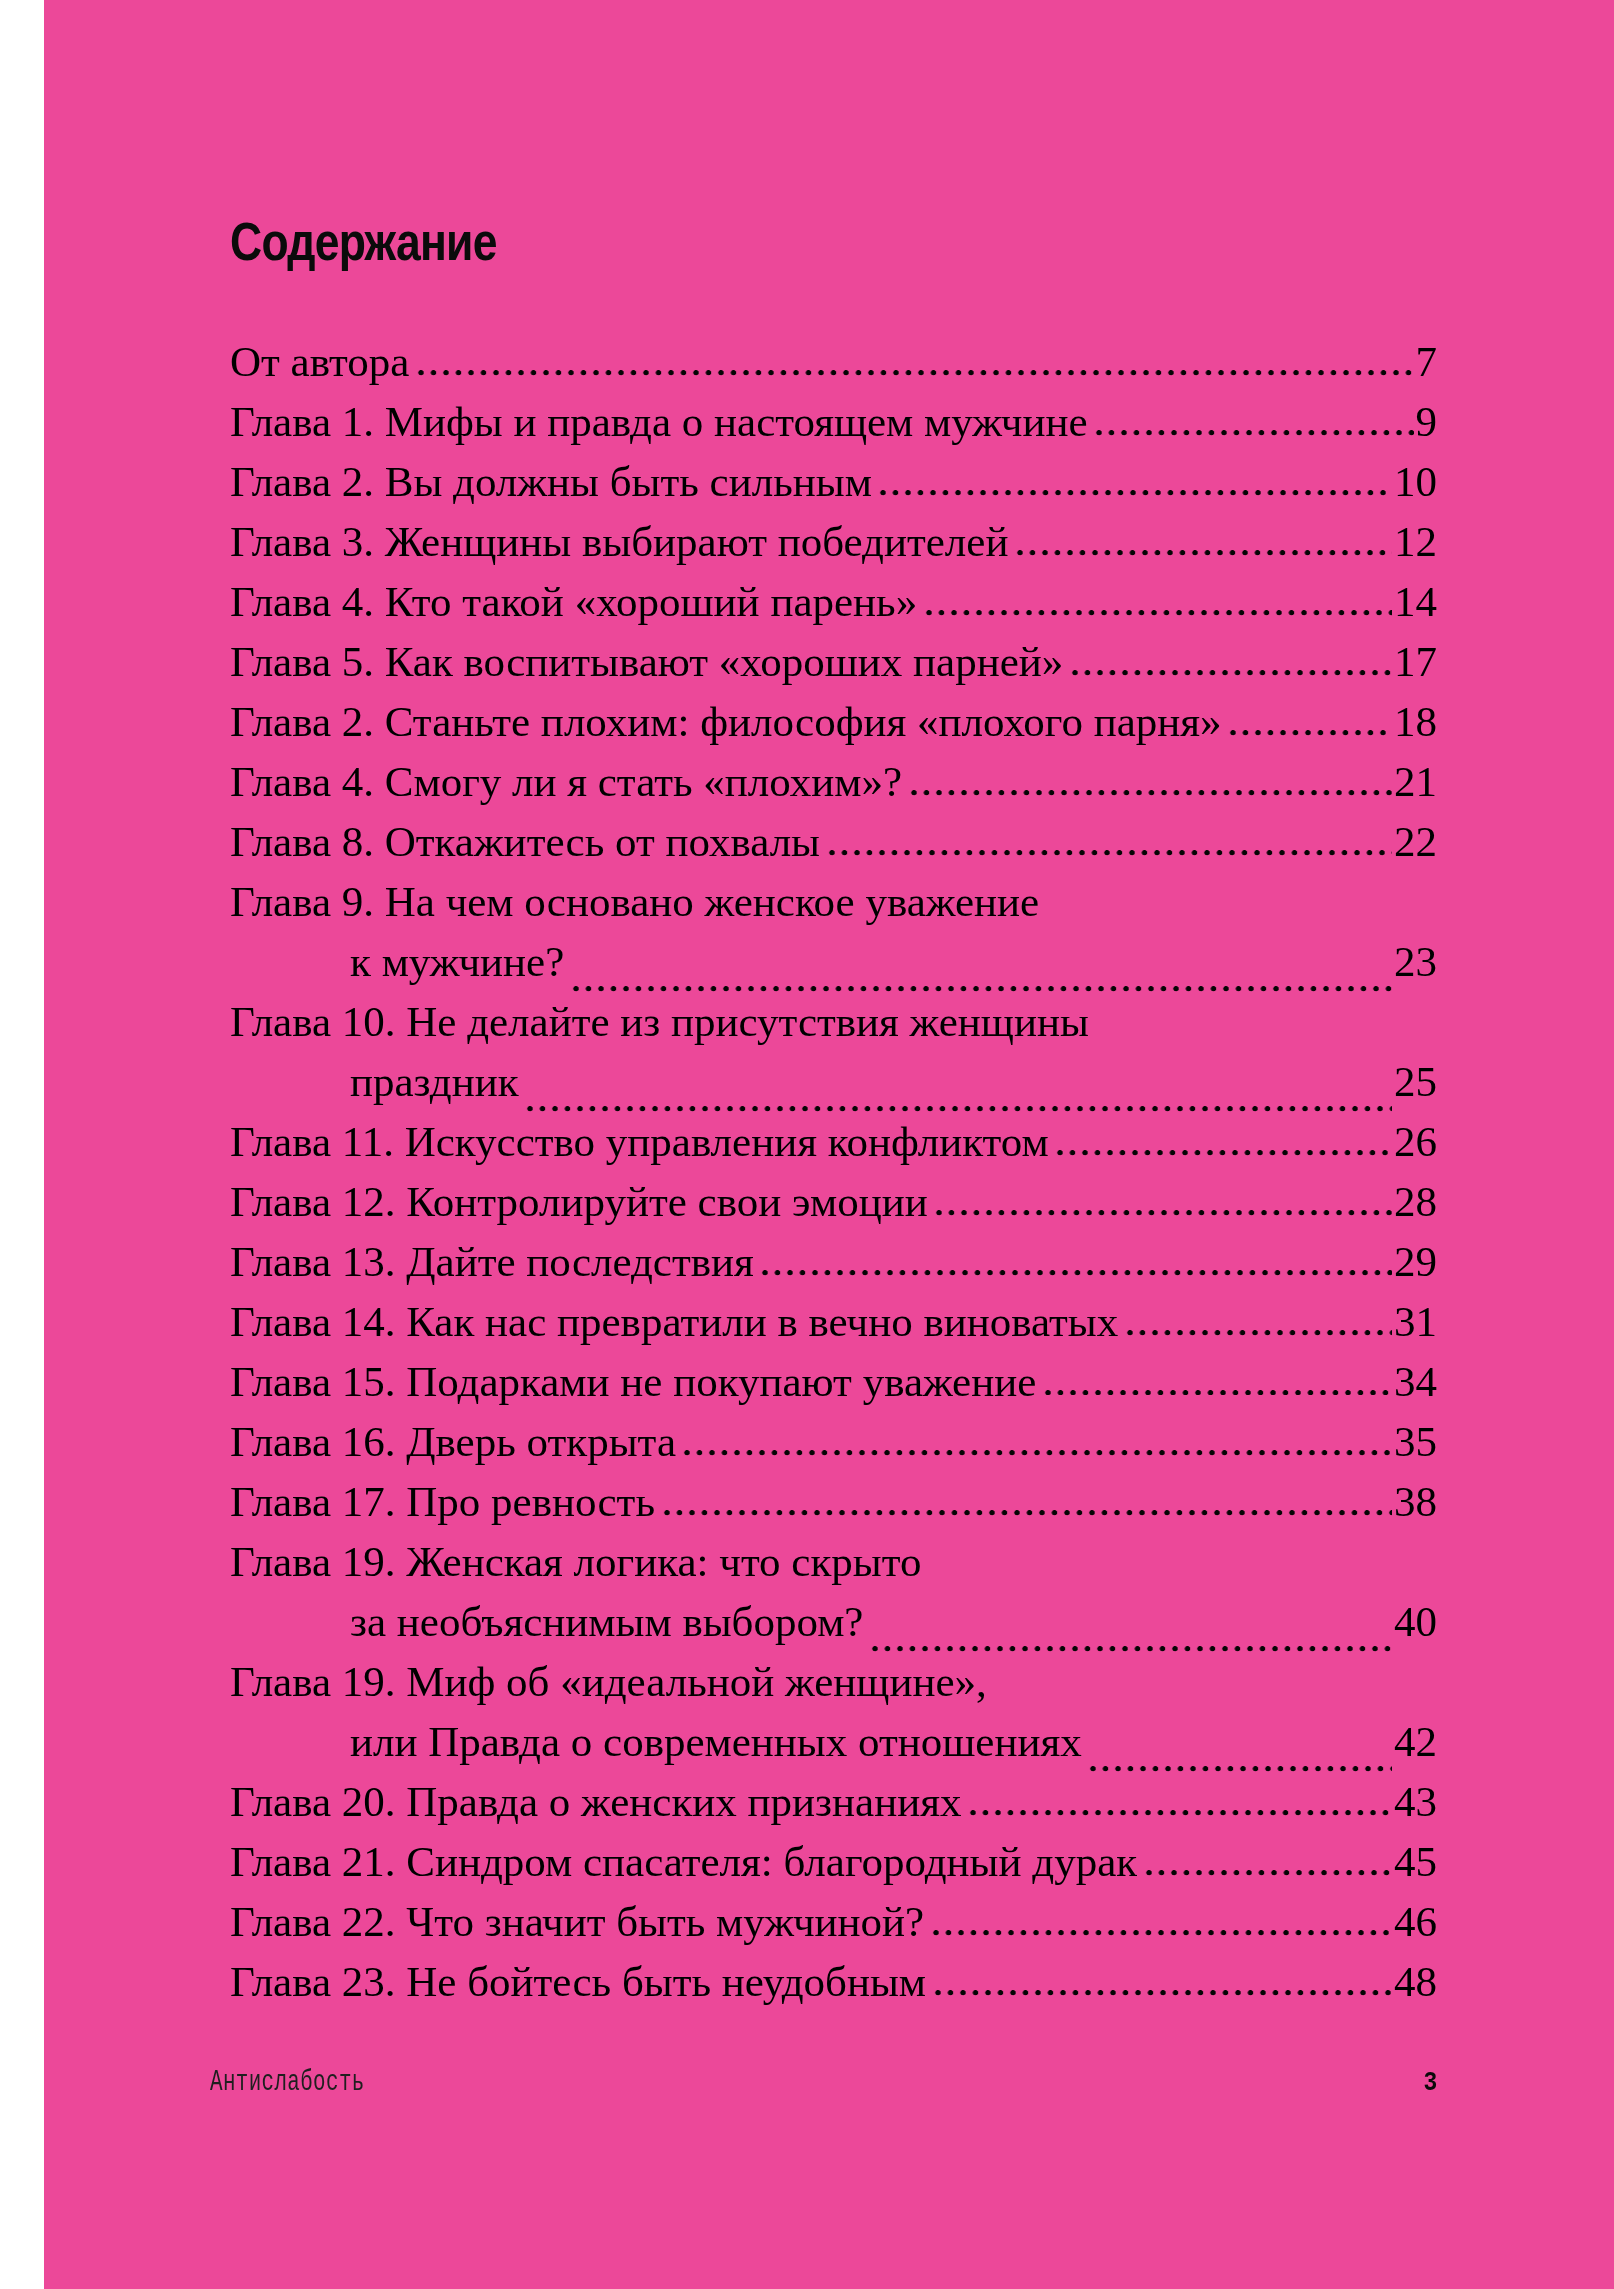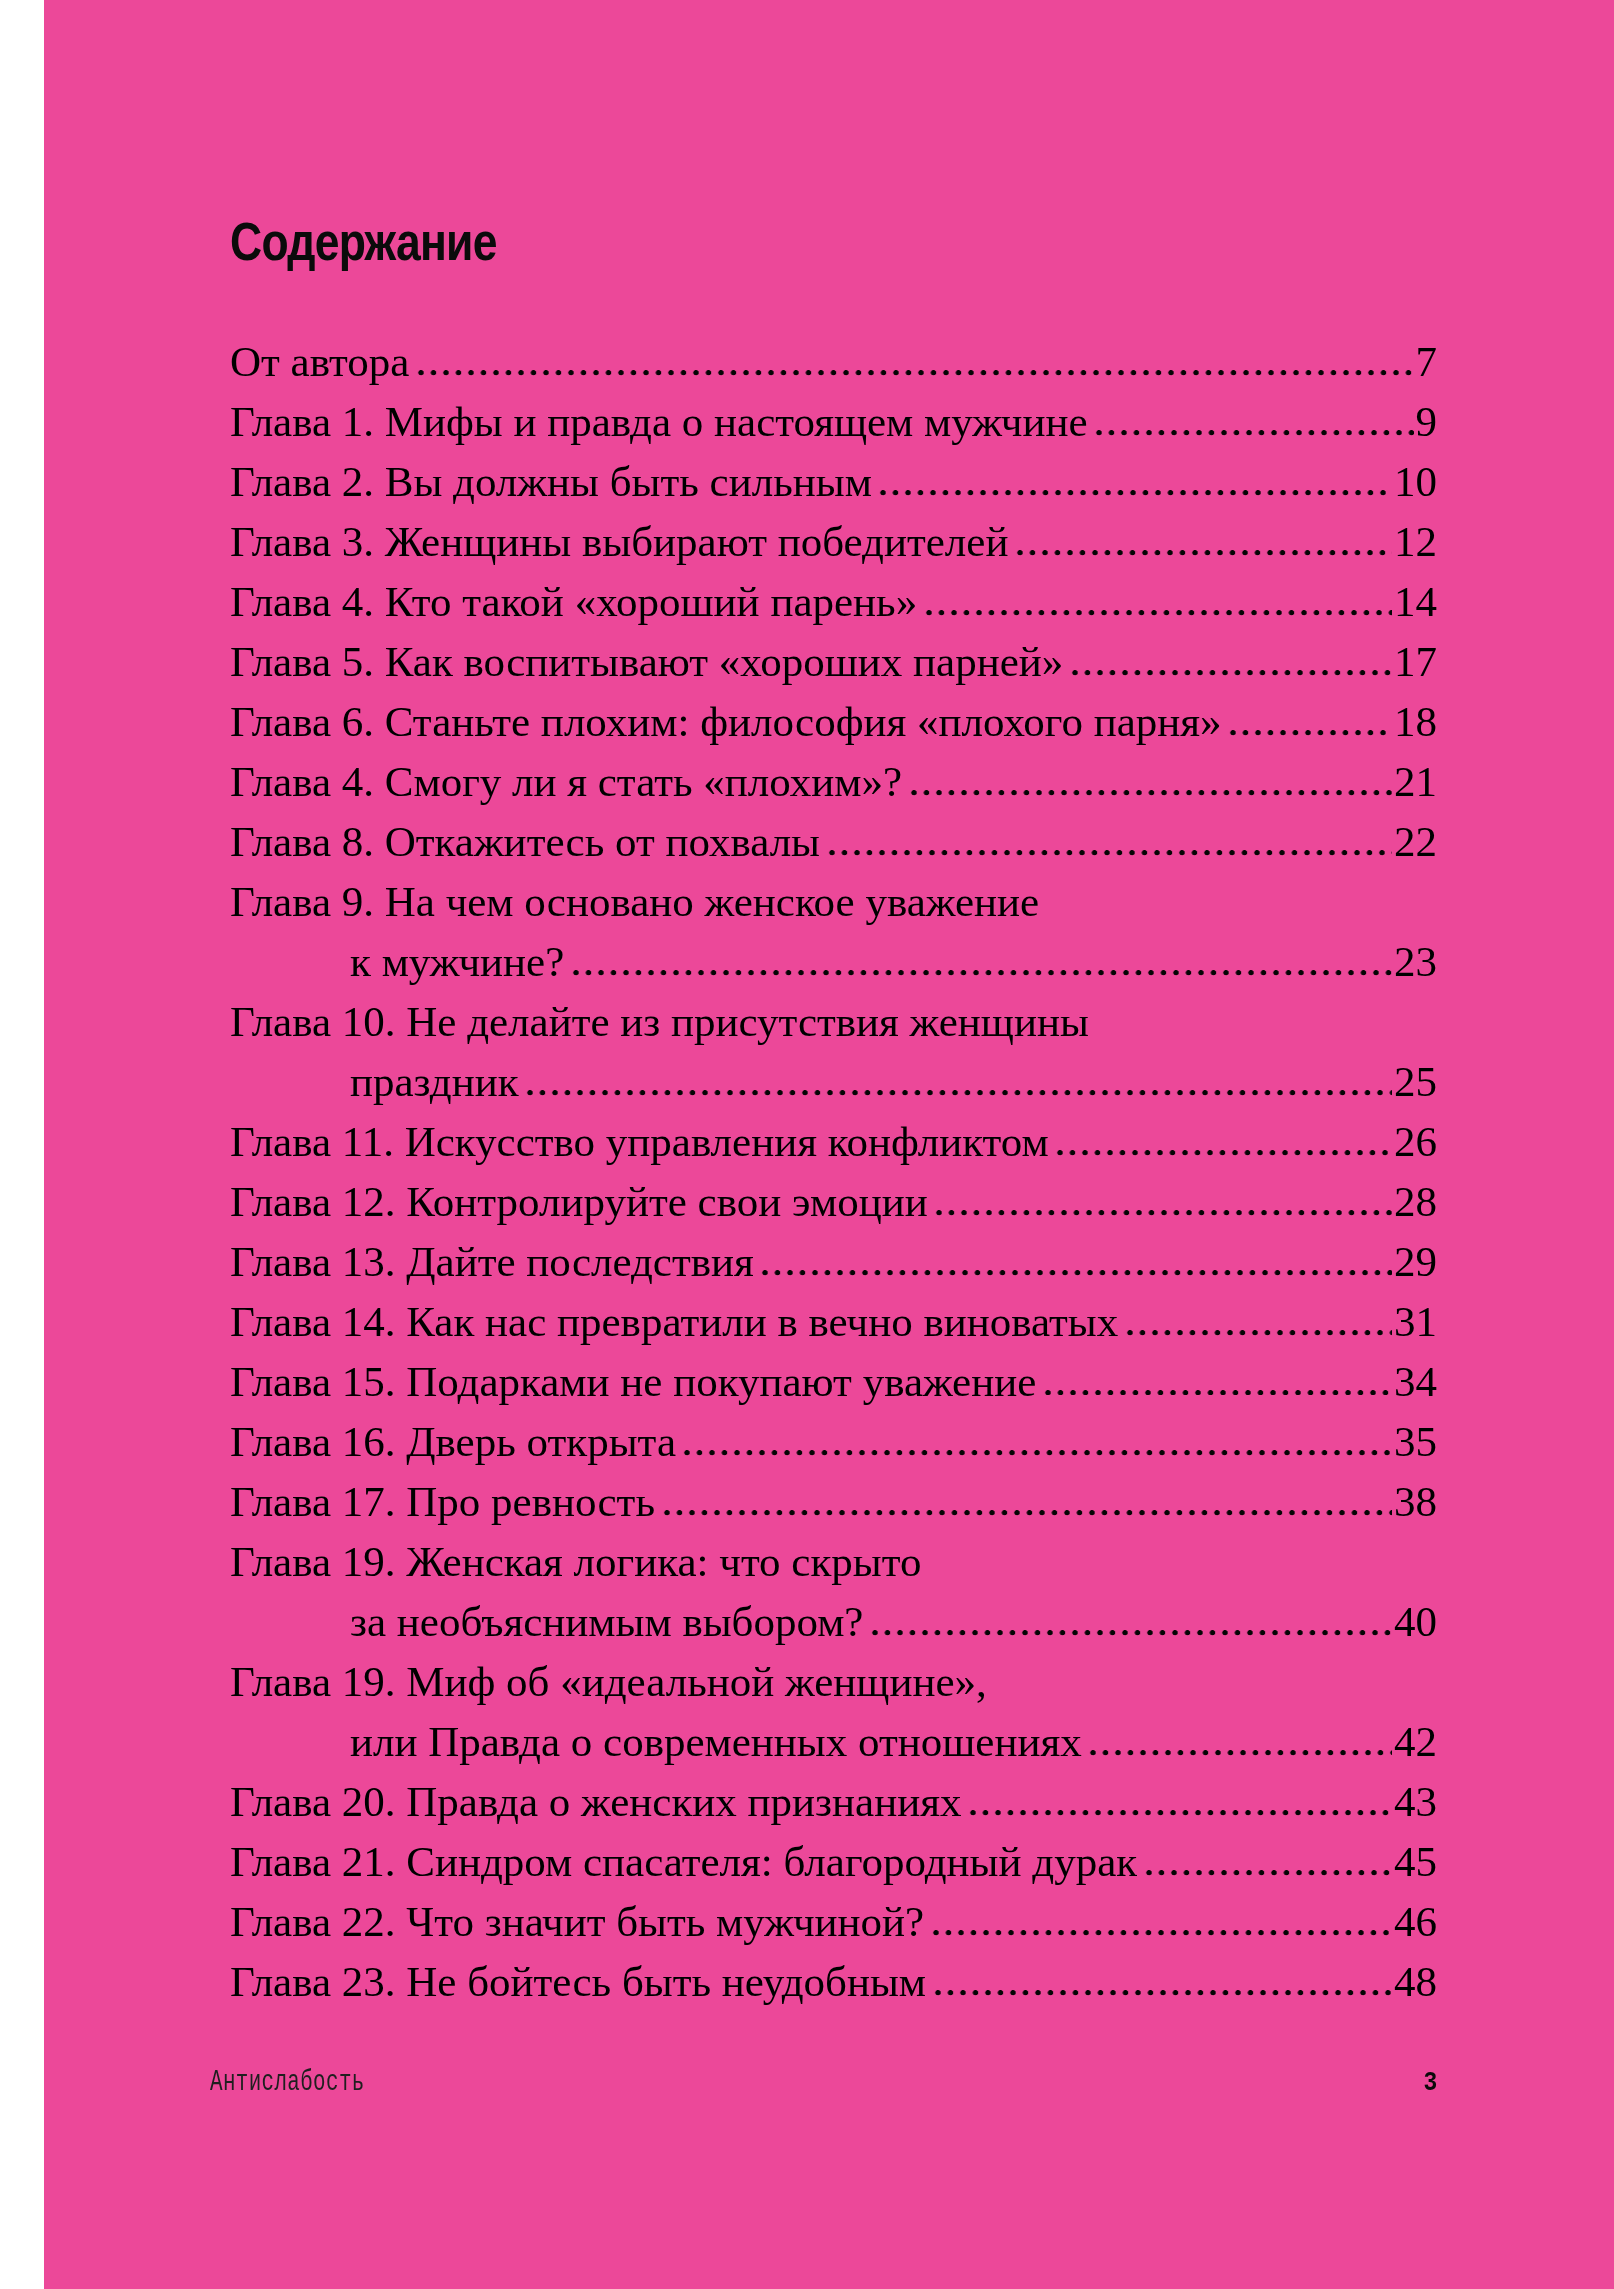--- a/index.html
+++ b/index.html
@@ -39,21 +39,21 @@
     width: 1207px;
   }
   .entry { margin: 0; }
   .line {
     display: flex;
     align-items: baseline;
     line-height: 60px;
     font-size: 43px;
     white-space: nowrap;
   }
-  .line.cont { padding-left: 120px; }
+  .line.cont { padding-left: 120px; align-items: flex-end; }
   .text {
     flex: 0 1 auto;
     min-width: 0;
     overflow: hidden;
   }
   .leader {
     flex: 1 1 0;
     min-width: 9.2px;
     height: 7.4px;
     margin-left: 5.5px;
@@ -138,21 +138,21 @@
       </div>
       <div class="entry">
         <div class="line">
           <span class="text">Глава 5. Как воспитывают «хороших парней»</span>
           <span class="leader"></span>
           <span class="pagenum">17</span>
         </div>
       </div>
       <div class="entry">
         <div class="line">
-          <span class="text">Глава 6. Станьте плохим: философия «плохого парня»</span>
+          <span class="text">Глава 2. Станьте плохим: философия «плохого парня»</span>
           <span class="leader"></span>
           <span class="pagenum">18</span>
         </div>
       </div>
       <div class="entry">
         <div class="line">
           <span class="text">Глава 4. Смогу ли я стать «плохим»?</span>
           <span class="leader"></span>
           <span class="pagenum">21</span>
         </div>

